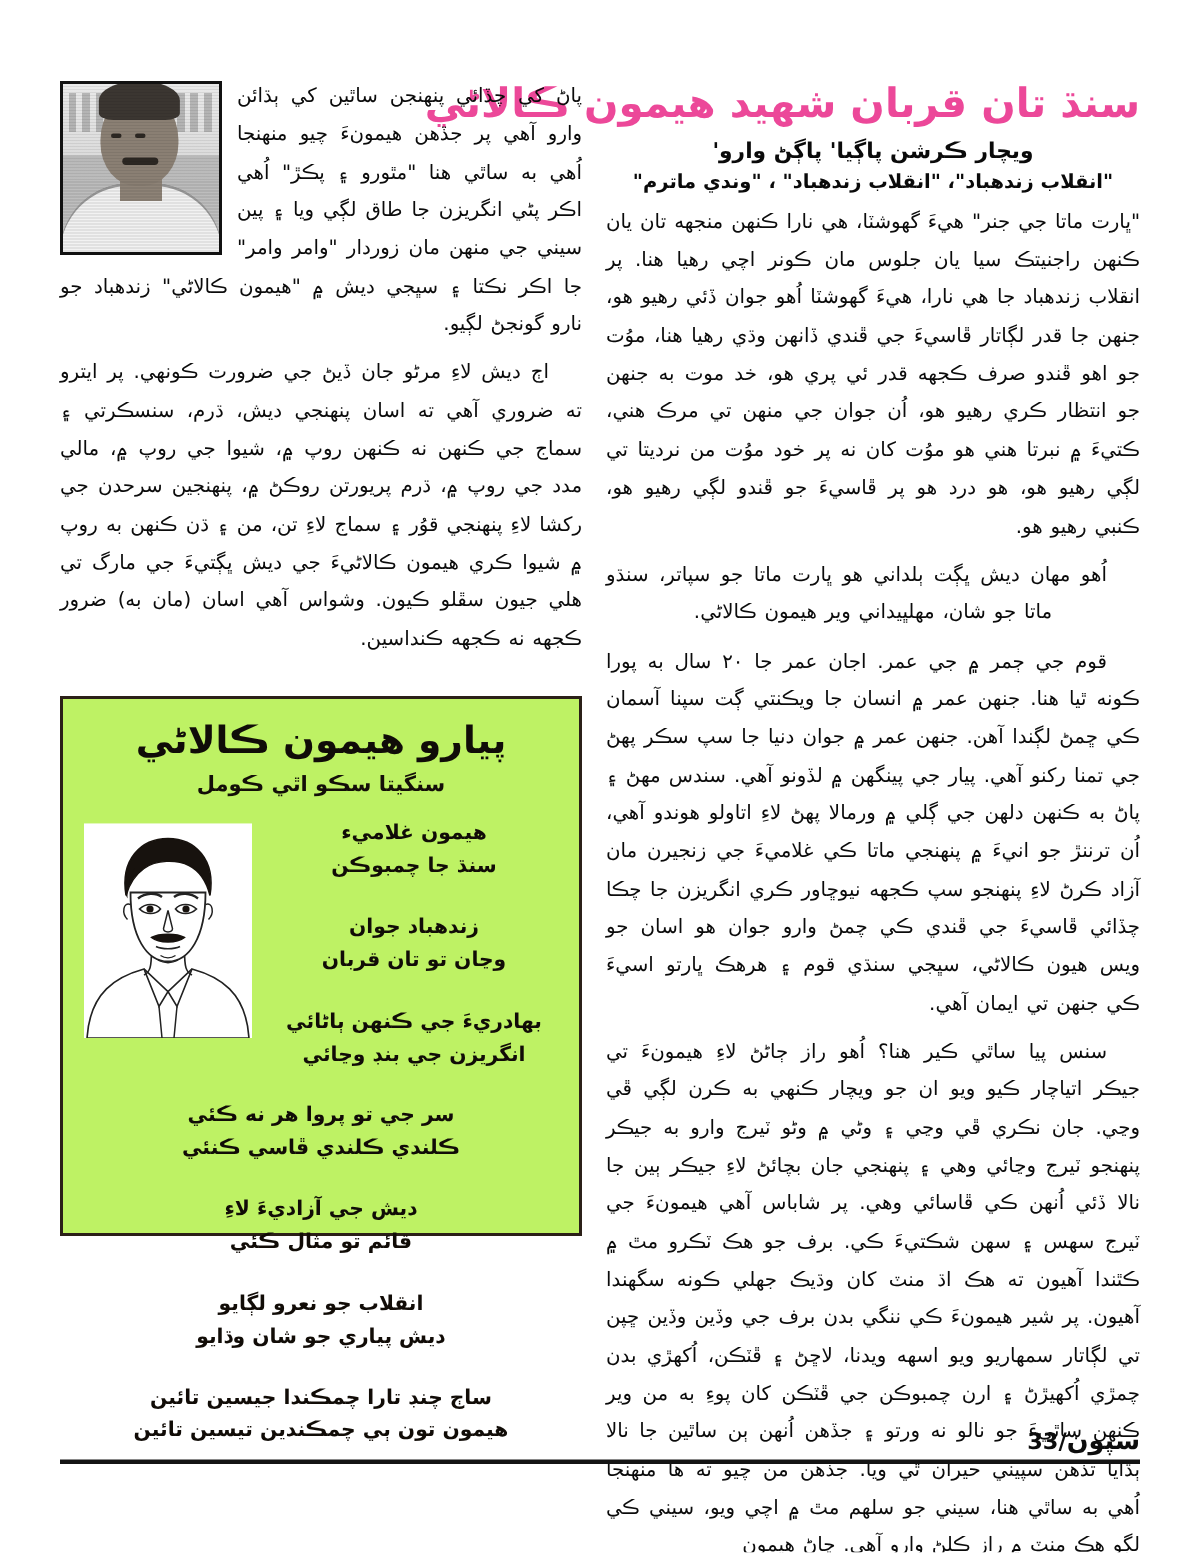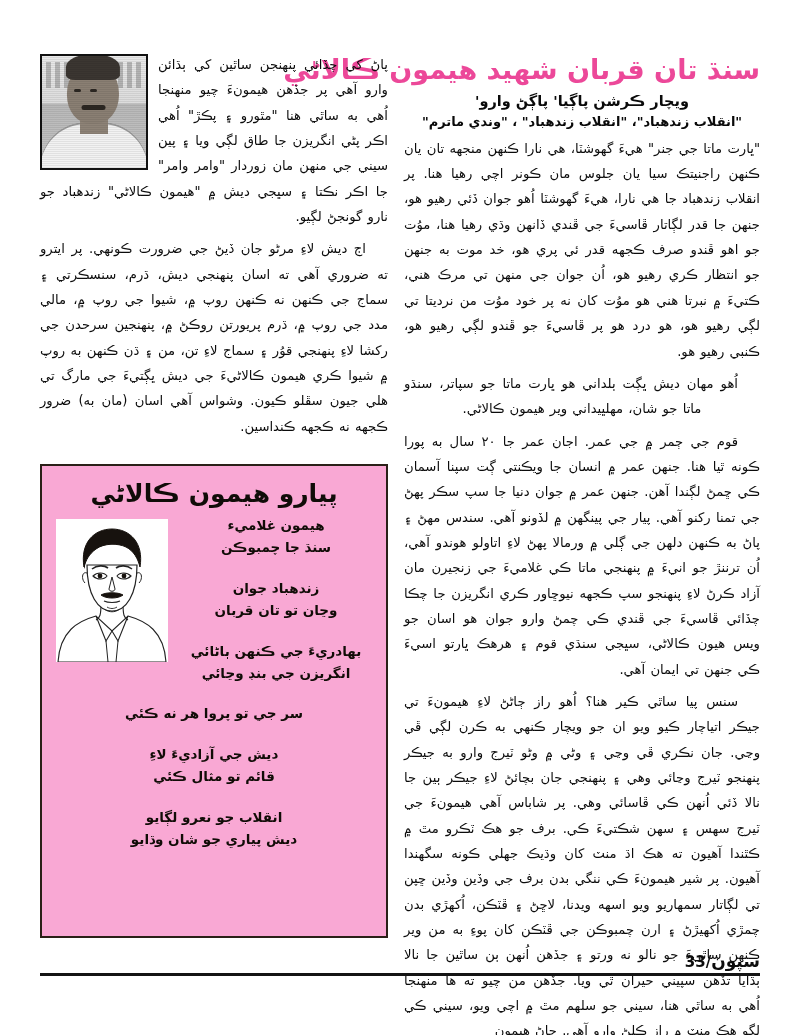--- a/index.html
+++ b/index.html
@@ -135,22 +135,22 @@
     background-image:
       repeating-linear-gradient(0deg, rgba(0,0,0,.07) 0 1px, transparent 1px 2px);
     mix-blend-mode: multiply;
   }
 
   
   .poem-box {
     position: absolute;
     left: 0; right: 0;
     top: 412px;
-    height: 474px;
-    background: #f9a8d4;
+    height: 360px;
+    background: #bef264;
     border: 2px solid #2b2018;
     box-sizing: border-box;
     padding: 10px 14px 10px 14px;
     direction: rtl;
   }
   .poem-title {
     text-align: center;
     font-size: 25px;
     font-weight: bold;
     color: #100c08;
@@ -258,20 +258,21 @@
 
       <p class="para">پاڻ کي چڏائي پنهنجن ساٿين کي ٻڌائن وارو آهي پر جڏهن هيمونءَ چيو منهنجا اُهي به ساٿي هنا "مٿورو ۽ پڪڙ" اُهي اڪر پڻي انگريزن جا طاق لڳي ويا ۽ پين سيني جي منهن مان زوردار "وامر وامر" جا اڪر نڪتا ۽ سڀجي ديش ۾ "هيمون ڪالاڻي" زندهباد جو نارو گونجڻ لڳيو.</p>
 
 
       <p class="para indent">اڄ ديش لاءِ مرڻو جان ڏيڻ جي ضرورت ڪونهي. پر ايترو ته ضروري آهي ته اسان پنهنجي ديش، ڌرم، سنسڪرتي ۽ سماج جي ڪنهن نه ڪنهن روپ ۾، شيوا جي روپ ۾، مالي مدد جي روپ ۾، ڌرم پريورتن روڪڻ ۾، پنهنجين سرحدن جي رکشا لاءِ پنهنجي قوُر ۽ سماج لاءِ تن، من ۽ ڌن ڪنهن به روپ ۾ شيوا ڪري هيمون ڪالاڻيءَ جي ديش ڀڳتيءَ جي مارگ تي هلي جيون سڦلو ڪيون. وشواس آهي اسان (مان به) ضرور ڪجهه نه ڪجهه ڪنداسين.</p>
 
       <div class="poem-box">
 
         <div class="poem-title">پيارو هيمون ڪالاڻي</div>
 
+        <div class="poem-author">سنگيتا سڪو اٿي ڪومل</div>
 
         <div class="poem-body">
 
           <div class="sketch">
             <svg viewBox="0 0 112 143" xmlns="http://www.w3.org/2000/svg">
               <rect x="0" y="0" width="112" height="143" fill="#ffffff"></rect>
 
               <path d="M2 143 C4 112 22 102 40 97 L56 112 L72 97 C90 102 108 112 110 143 Z" fill="#ffffff" stroke="#222" stroke-width="1.1"></path>
 
               <path d="M40 97 L50 122 L56 112 L62 122 L72 97" fill="none" stroke="#222" stroke-width="1.1"></path>
@@ -316,32 +317,37 @@
             <span class="ln">وڃان تو تان قربان</span>
           </div>
 
           <div class="stanza">
             <span class="ln">بهادريءَ جي ڪنهن ٻاڻائي</span>
             <span class="ln">انگريزن جي بنڊ وڃائي</span>
           </div>
 
           <div class="stanza">
             <span class="ln">سر جي تو پروا هر نه ڪئي</span>
+            <span class="ln">ڪلندي ڪلندي ڦاسي ڪنئي</span>
           </div>
 
           <div class="stanza">
             <span class="ln">ديش جي آزاديءَ لاءِ</span>
             <span class="ln">قائم تو مثال ڪئي</span>
           </div>
 
           <div class="stanza">
             <span class="ln">انقلاب جو نعرو لڳايو</span>
             <span class="ln">ديش پياري جو شان وڌايو</span>
           </div>
 
+          <div class="stanza">
+            <span class="ln">ساڄ چنڊ تارا چمڪندا جيسين تائين</span>
+            <span class="ln">هيمون تون ٻي چمڪندين تيسين تائين</span>
+          </div>
 
         </div>
       </div>
     </div>
   </div>
 
   <div class="footer">
     <div class="mag">
       <span>سپون</span><span class="pg">/</span><span class="pg">33</span>
     </div>

